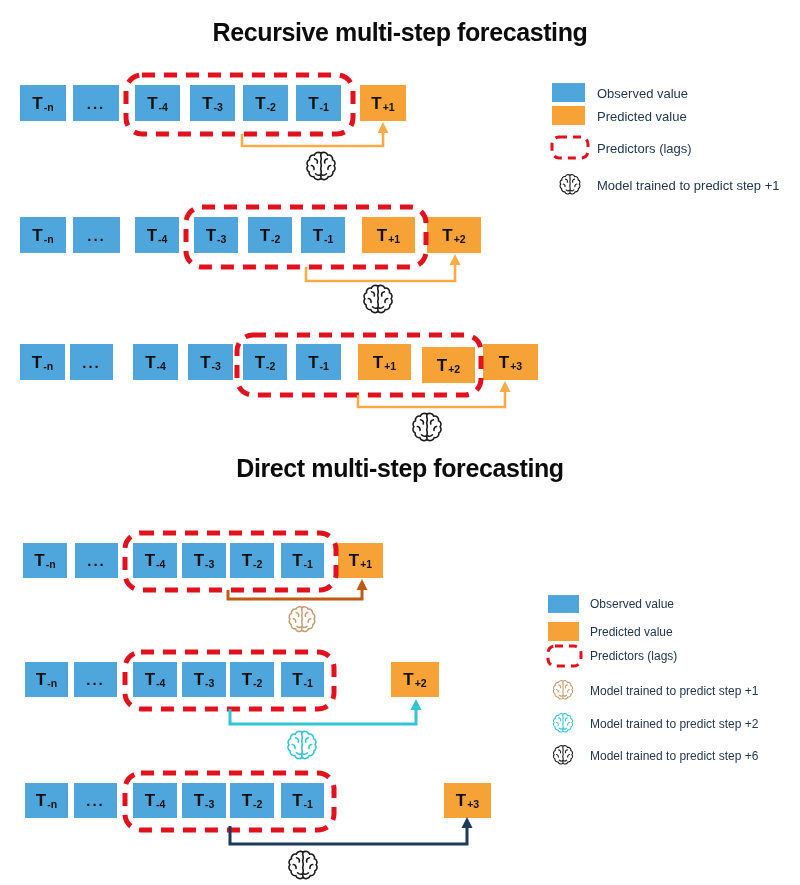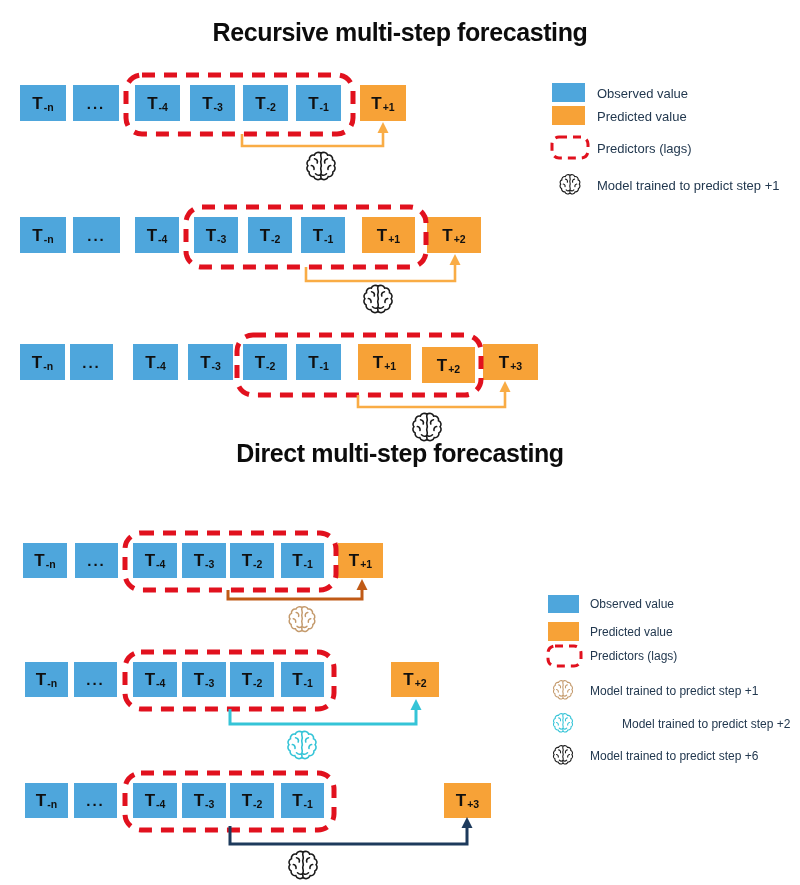--- a/index.html
+++ b/index.html
@@ -13,21 +13,21 @@
   .box.dots .main{font-size:15px;letter-spacing:2px;}
   .swatch{position:absolute;z-index:1;}
   .legend-label{position:absolute;transform:translateY(-50%);white-space:nowrap;z-index:1;}
   #overlay{position:absolute;left:0;top:0;width:800px;height:885px;z-index:2;pointer-events:none;}
 </style>
 </head>
 <body>
 
 <div class="canvas" id="canvas">
   <div class="title" id="title-0" style="top: 18px;">Recursive multi-step forecasting</div>
-  <div class="title" id="title-1" style="top: 439px;">Direct multi-step forecasting</div>
+  <div class="title" id="title-1" style="top: 454px;">Direct multi-step forecasting</div>
   <svg id="overlay" viewBox="0 0 800 885" xmlns="http://www.w3.org/2000/svg">
       <rect x="126" y="75" width="227" height="59" rx="16" fill="none" stroke="#E1111E" stroke-width="5" stroke-dasharray="13 9"></rect>
       <path d="M242 134 L242 146 L383 146 L383 131" fill="none" stroke="#F9AC45" stroke-width="2.6"></path>
       <polygon points="383,122 377.5,133 388.5,133" fill="#F9AC45"></polygon>
       <g transform="translate(304,150) scale(0.9444444444444444)">
         <path d="M18 3.4 C15.6 1.7 12 2.6 10.9 5.4 C7.9 4.8 5.2 7.3 5.8 10.3 C3.2 11.3 2.3 14.6 4.1 16.7 C2.3 18.8 3 22.1 5.4 23.2 C4.9 26.1 7.5 28.7 10.4 28.2 C11.2 31 14.6 32.3 17 30.7 C17.6 30.3 18.4 30.3 19 30.7 C21.4 32.3 24.8 31 25.6 28.2 C28.5 28.7 31.1 26.1 30.6 23.2 C33 22.1 33.7 18.8 31.9 16.7 C33.7 14.6 32.8 11.3 30.2 10.3 C30.8 7.3 28.1 4.8 25.1 5.4 C24 2.6 20.4 1.7 18 3.4 Z" fill="none" stroke="#1a1a1a" stroke-width="1.7" stroke-linecap="round"></path>
         <path d="M18 4 C16.8 6.8 19.2 8.2 18 11 C16.8 13.8 19.2 15.2 18 18 C16.8 20.8 19.2 22.2 18 25 C17.2 26.9 18.2 28.5 18 30.5" fill="none" stroke="#1a1a1a" stroke-width="1.7" stroke-linecap="round"></path>
         <path d="M11.2 9.2 C13.6 9.6 14.8 11.6 14 13.8" fill="none" stroke="#1a1a1a" stroke-width="1.7" stroke-linecap="round"></path>
         <path d="M24.8 9.2 C22.4 9.6 21.2 11.6 22 13.8" fill="none" stroke="#1a1a1a" stroke-width="1.7" stroke-linecap="round"></path>
         <path d="M7.8 16.5 C10 16.9 11 18.6 10.6 20.6" fill="none" stroke="#1a1a1a" stroke-width="1.7" stroke-linecap="round"></path>
@@ -322,15 +322,15 @@
     <div class="box predicted" style="left: 444px; top: 783px; width: 47px; height: 35px; background: rgb(247, 162, 55);">
       <span class="main">T</span>
       <span class="sub">+3</span>
     </div>
     <div class="swatch" style="left: 548px; top: 595px; width: 31px; height: 18px; background: rgb(78, 166, 220);"></div>
     <div class="legend-label" style="left: 590px; top: 604px; font-size: 12px; color: rgb(34, 56, 79);">Observed value</div>
     <div class="swatch" style="left: 548px; top: 622px; width: 31px; height: 19px; background: rgb(247, 162, 55);"></div>
     <div class="legend-label" style="left: 590px; top: 631.5px; font-size: 12px; color: rgb(34, 56, 79);">Predicted value</div>
     <div class="legend-label" style="left: 590px; top: 656px; font-size: 12px; color: rgb(34, 56, 79);">Predictors (lags)</div>
     <div class="legend-label" style="left: 590px; top: 690.5px; font-size: 12px; color: rgb(34, 56, 79);">Model trained to predict step +1</div>
-    <div class="legend-label" style="left: 622px; top: 723.5px; font-size: 12px; color: rgb(34, 56, 79);">Model trained to predict step +2</div>
+    <div class="legend-label" style="left: 590px; top: 723.5px; font-size: 12px; color: rgb(34, 56, 79);">Model trained to predict step +2</div>
     <div class="legend-label" style="left: 590px; top: 755.5px; font-size: 12px; color: rgb(34, 56, 79);">Model trained to predict step +6</div>
   </div>
 
 </body></html>

